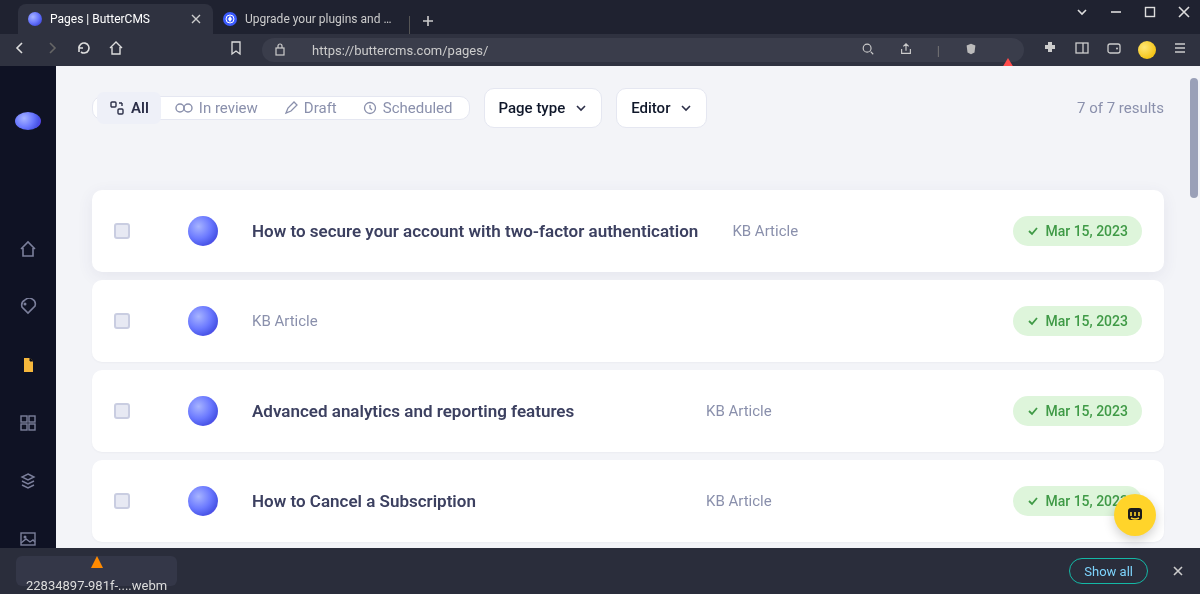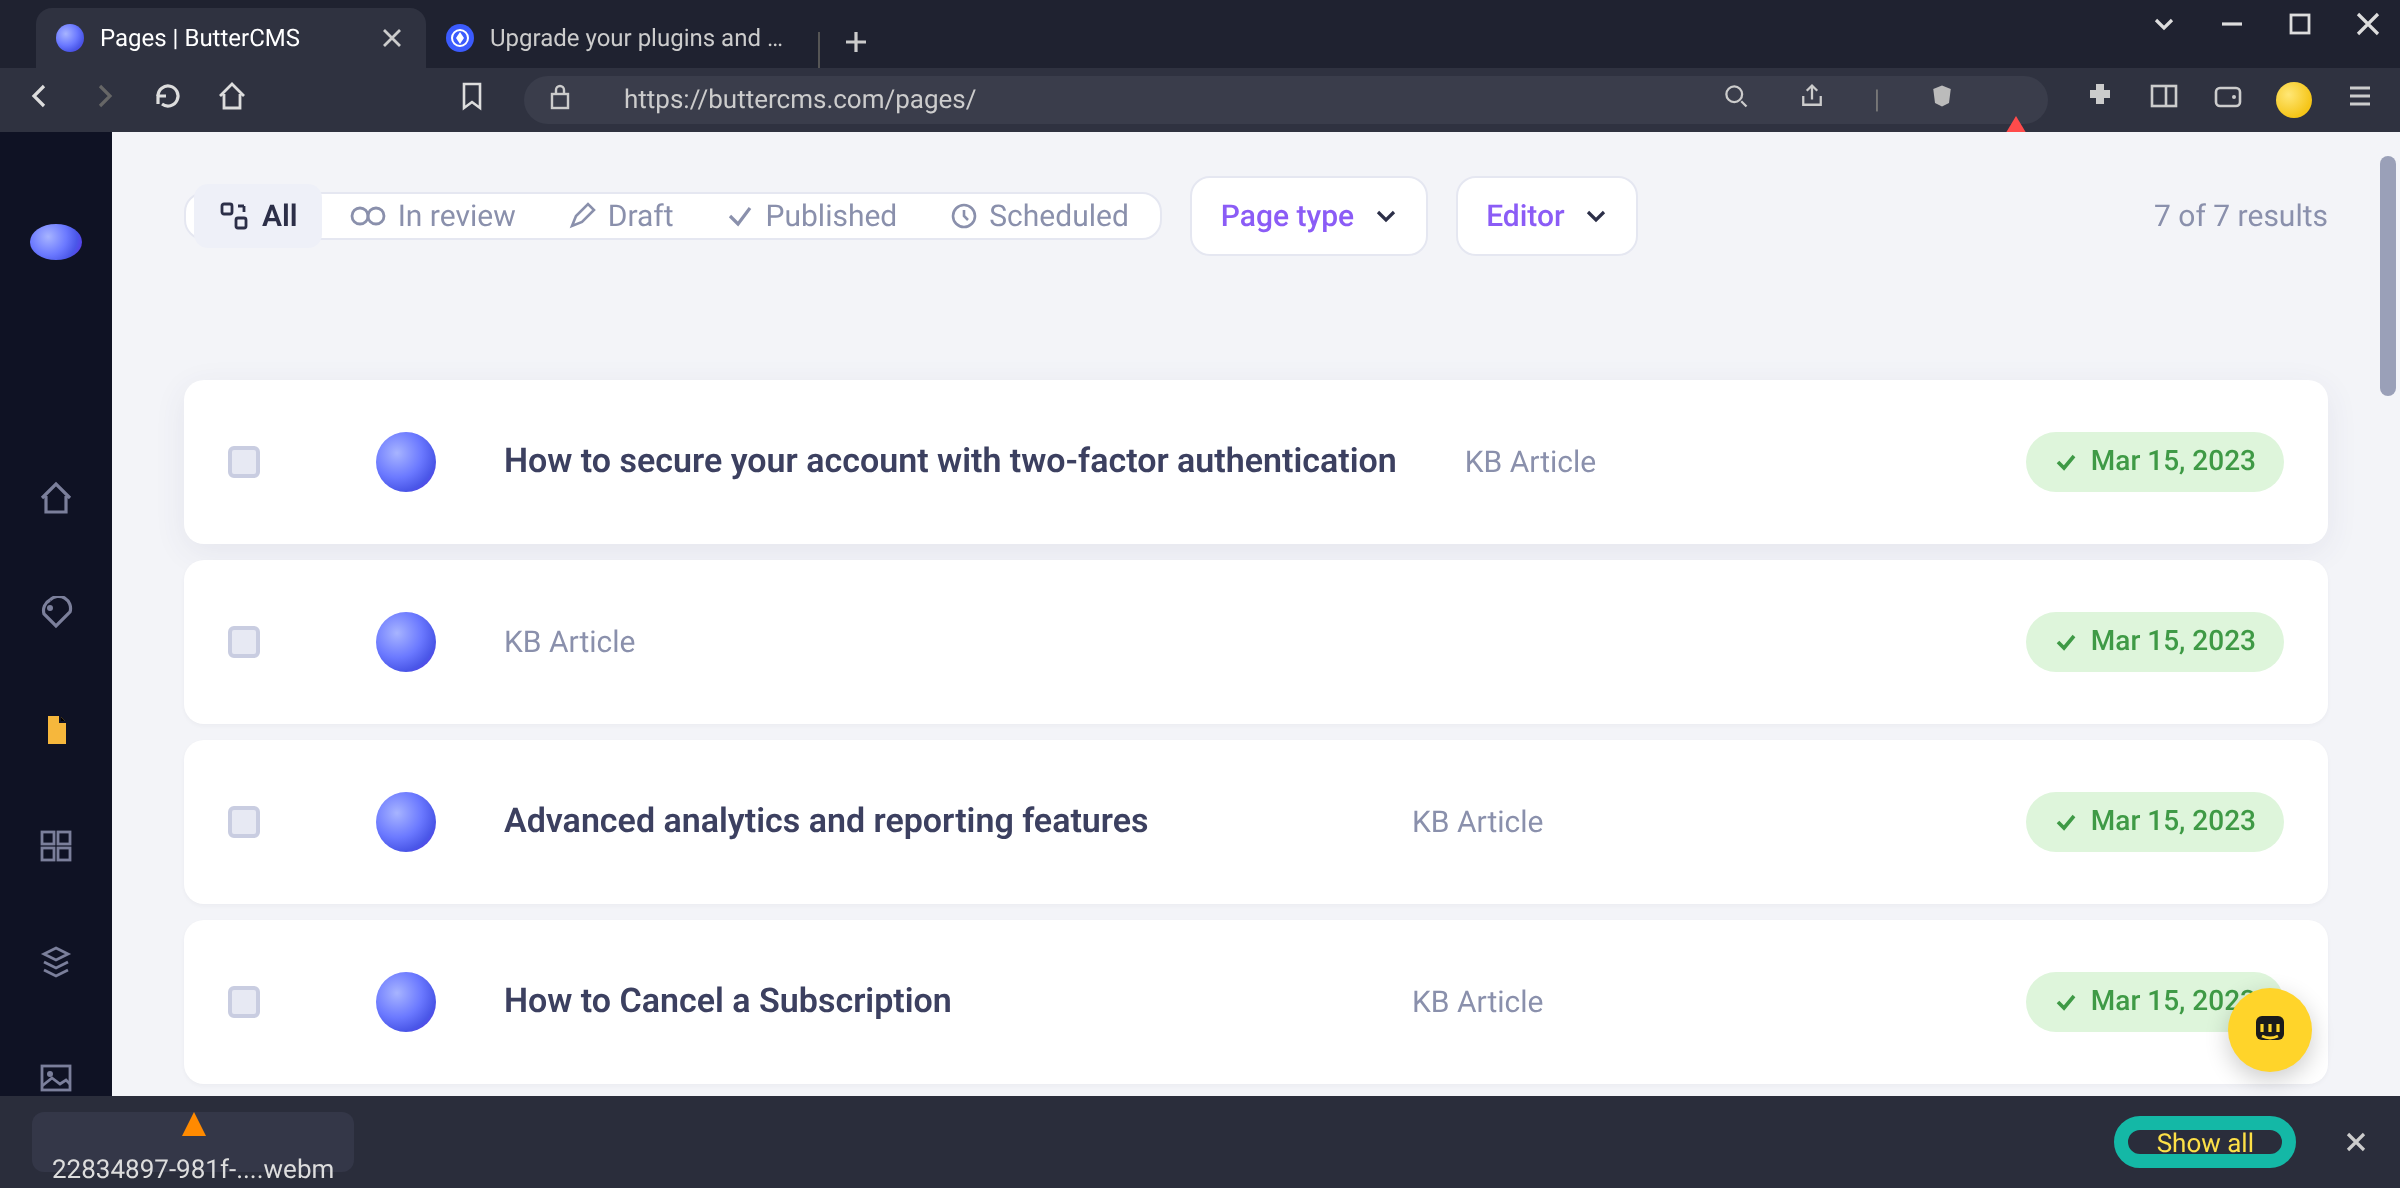--- a/index.html
+++ b/index.html
@@ -243,21 +243,21 @@
 
     .dropdown-btn {
       display: flex;
       align-items: center;
       gap: 10px;
       height: 40px;
       padding: 0 14px;
       background: #fff;
       border: 1px solid #e5e7f1;
       border-radius: 10px;
-      color: #8b5cf6;
+      color: #0f172a;
       font-size: 15px;
       cursor: pointer;
       font-weight: 500;
     }
 
     .results-count {
       margin-left: auto;
       color: #8a90ac;
       font-size: 15px;
     }
@@ -347,23 +347,23 @@
       flex-direction: column;
     }
     .vlc-cone {
       width: 0; height: 0;
       border-left: 6px solid transparent;
       border-right: 6px solid transparent;
       border-bottom: 12px solid #ff8a00;
     }
     .show-all-btn {
       margin-left: auto;
-      border: 7px solid #14b8a6;
+      border: 1px solid #14b8a6;
       background: transparent;
-      color: #fde047;
+      color: #7dd3fc;
       height: 26px;
       padding: 0 14px;
       border-radius: 14px;
       font-size: 13px;
       cursor: pointer;
     }
     .dl-close {
       margin-left: 12px;
       color: #ccc;
       cursor: pointer;
@@ -561,26 +561,20 @@
               <circle cx="5" cy="7" r="4" stroke="#8a90ac" fill="none" stroke-width="1.4"></circle>
               <circle cx="13" cy="7" r="4" stroke="#8a90ac" fill="none" stroke-width="1.4"></circle>
             </svg>
           <span>In review</span>
         </div>
         <div class="seg">
           <svg width="14" height="14" viewBox="0 0 14 14">
               <path d="M2 12 L4 7 L10 1 L13 4 L7 10 L2 12 Z" stroke="#8a90ac" fill="none" stroke-width="1.3"></path>
             </svg>
           <span>Draft</span>
-        </div>
-        <div class="seg">
-          <svg width="14" height="14" viewBox="0 0 14 14">
-              <path d="M2 7 L6 11 L12 3" stroke="#8a90ac" fill="none" stroke-width="1.6"></path>
-            </svg>
-          <span>Published</span>
         </div>
         <div class="seg">
           <svg width="14" height="14" viewBox="0 0 14 14">
               <circle cx="7" cy="7" r="5.5" stroke="#8a90ac" fill="none" stroke-width="1.3"></circle>
               <path d="M7 4 V7 L9 9" stroke="#8a90ac" fill="none" stroke-width="1.3"></path>
             </svg>
           <span>Scheduled</span>
         </div>
       </div>
 

